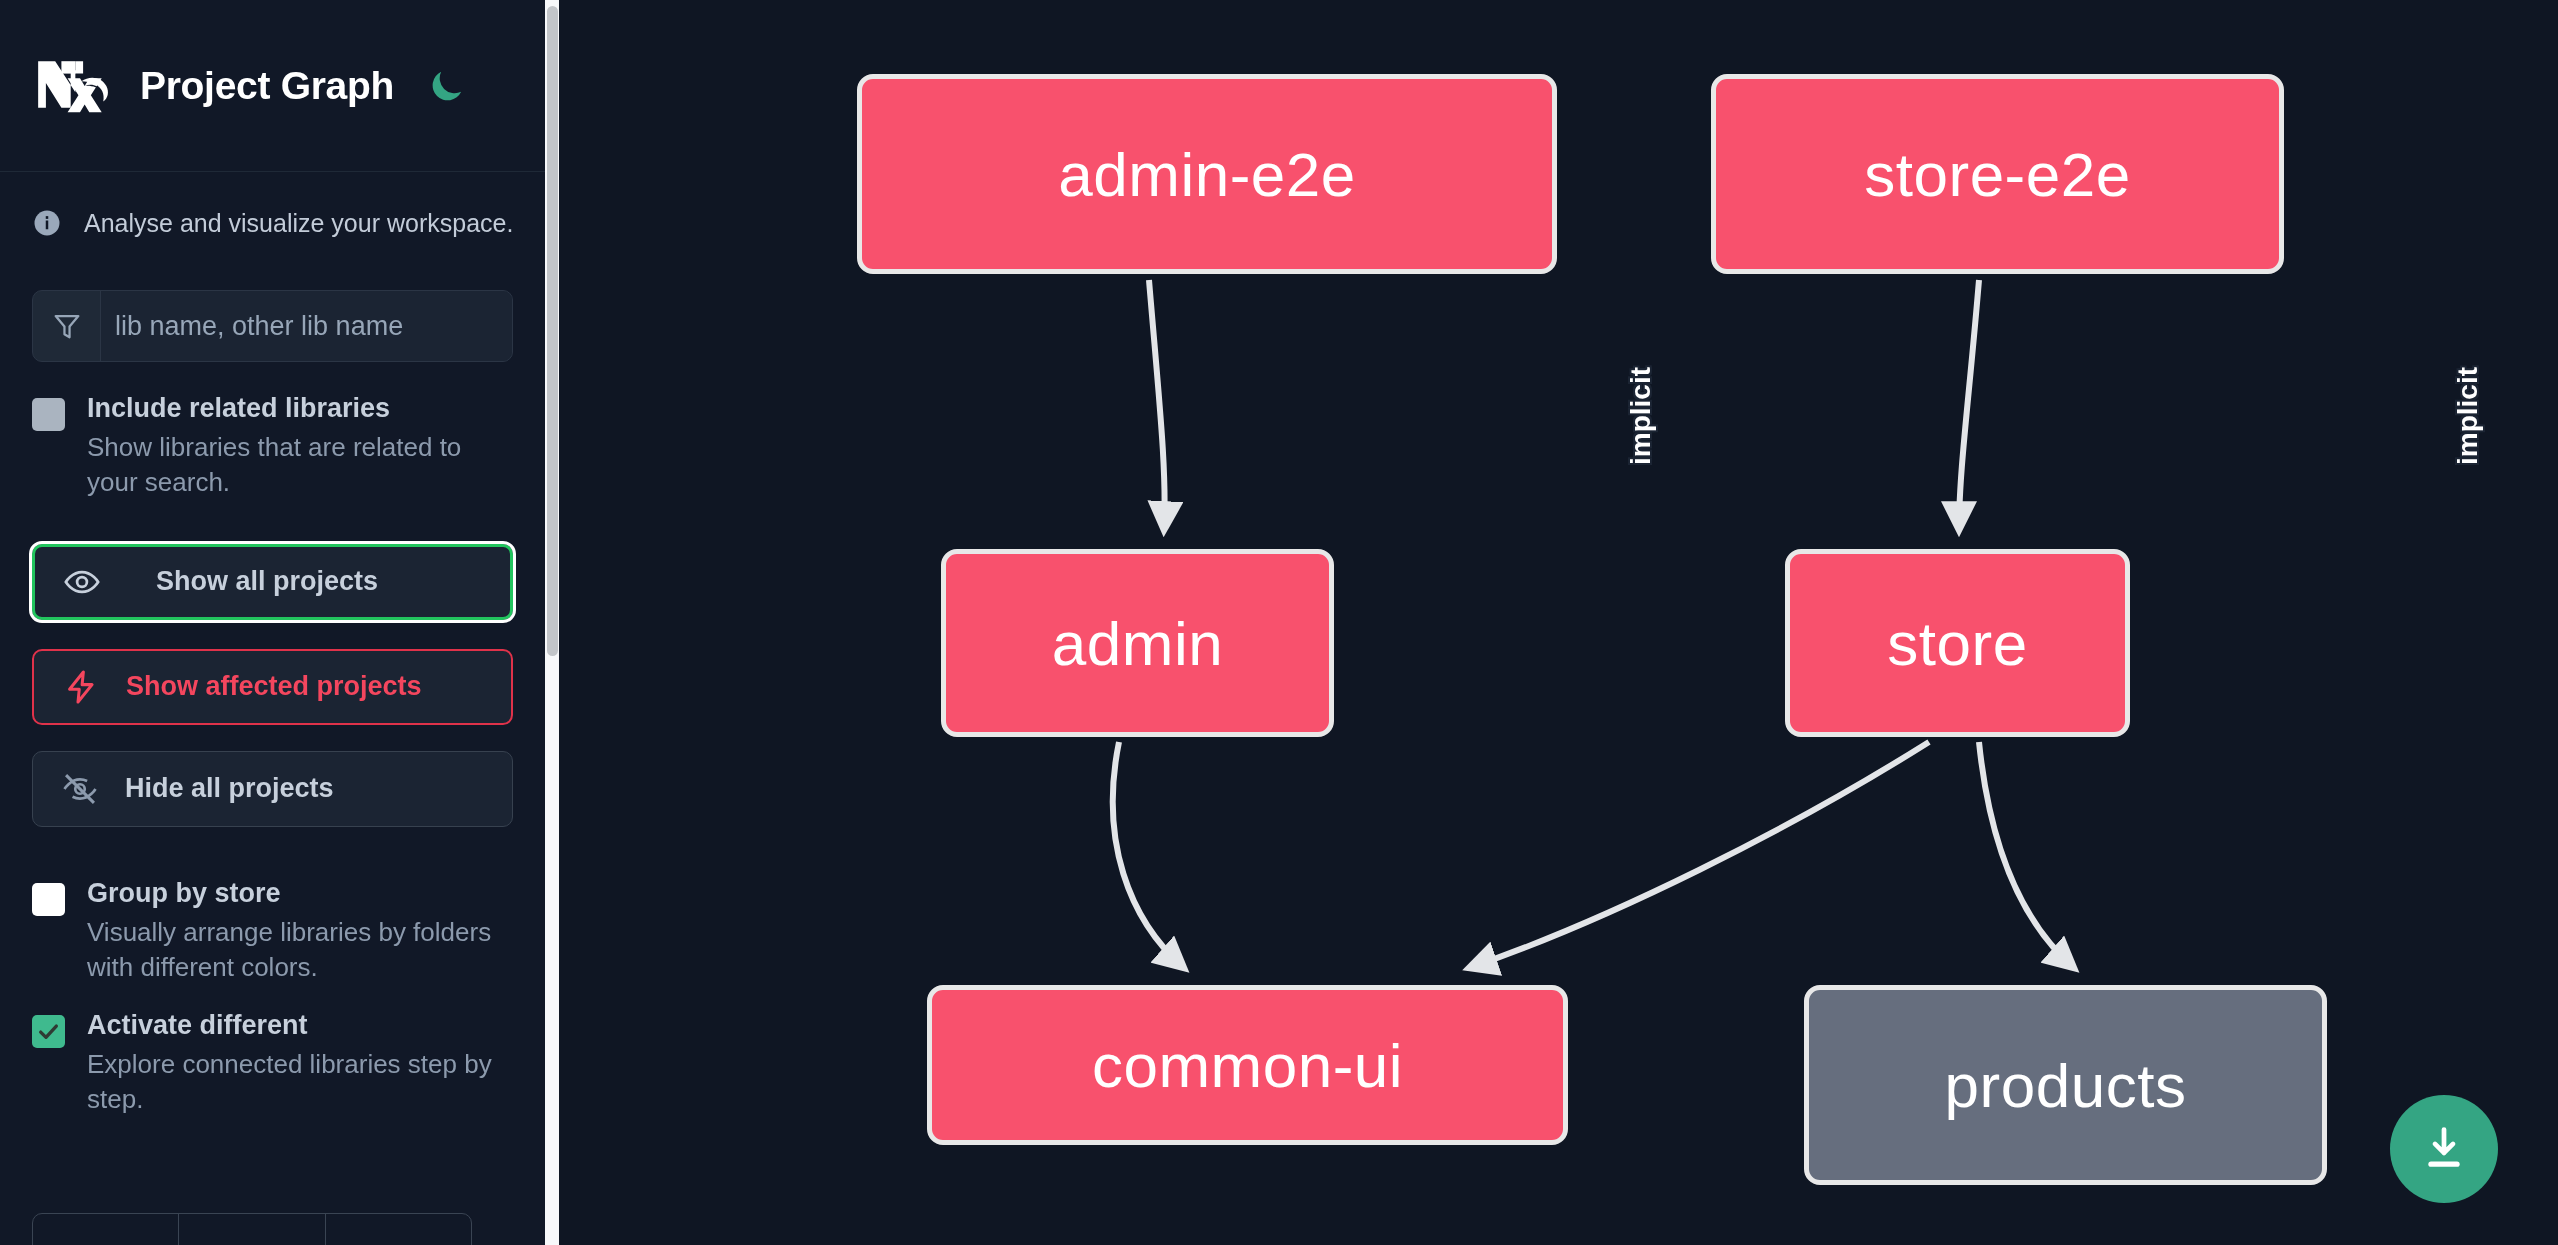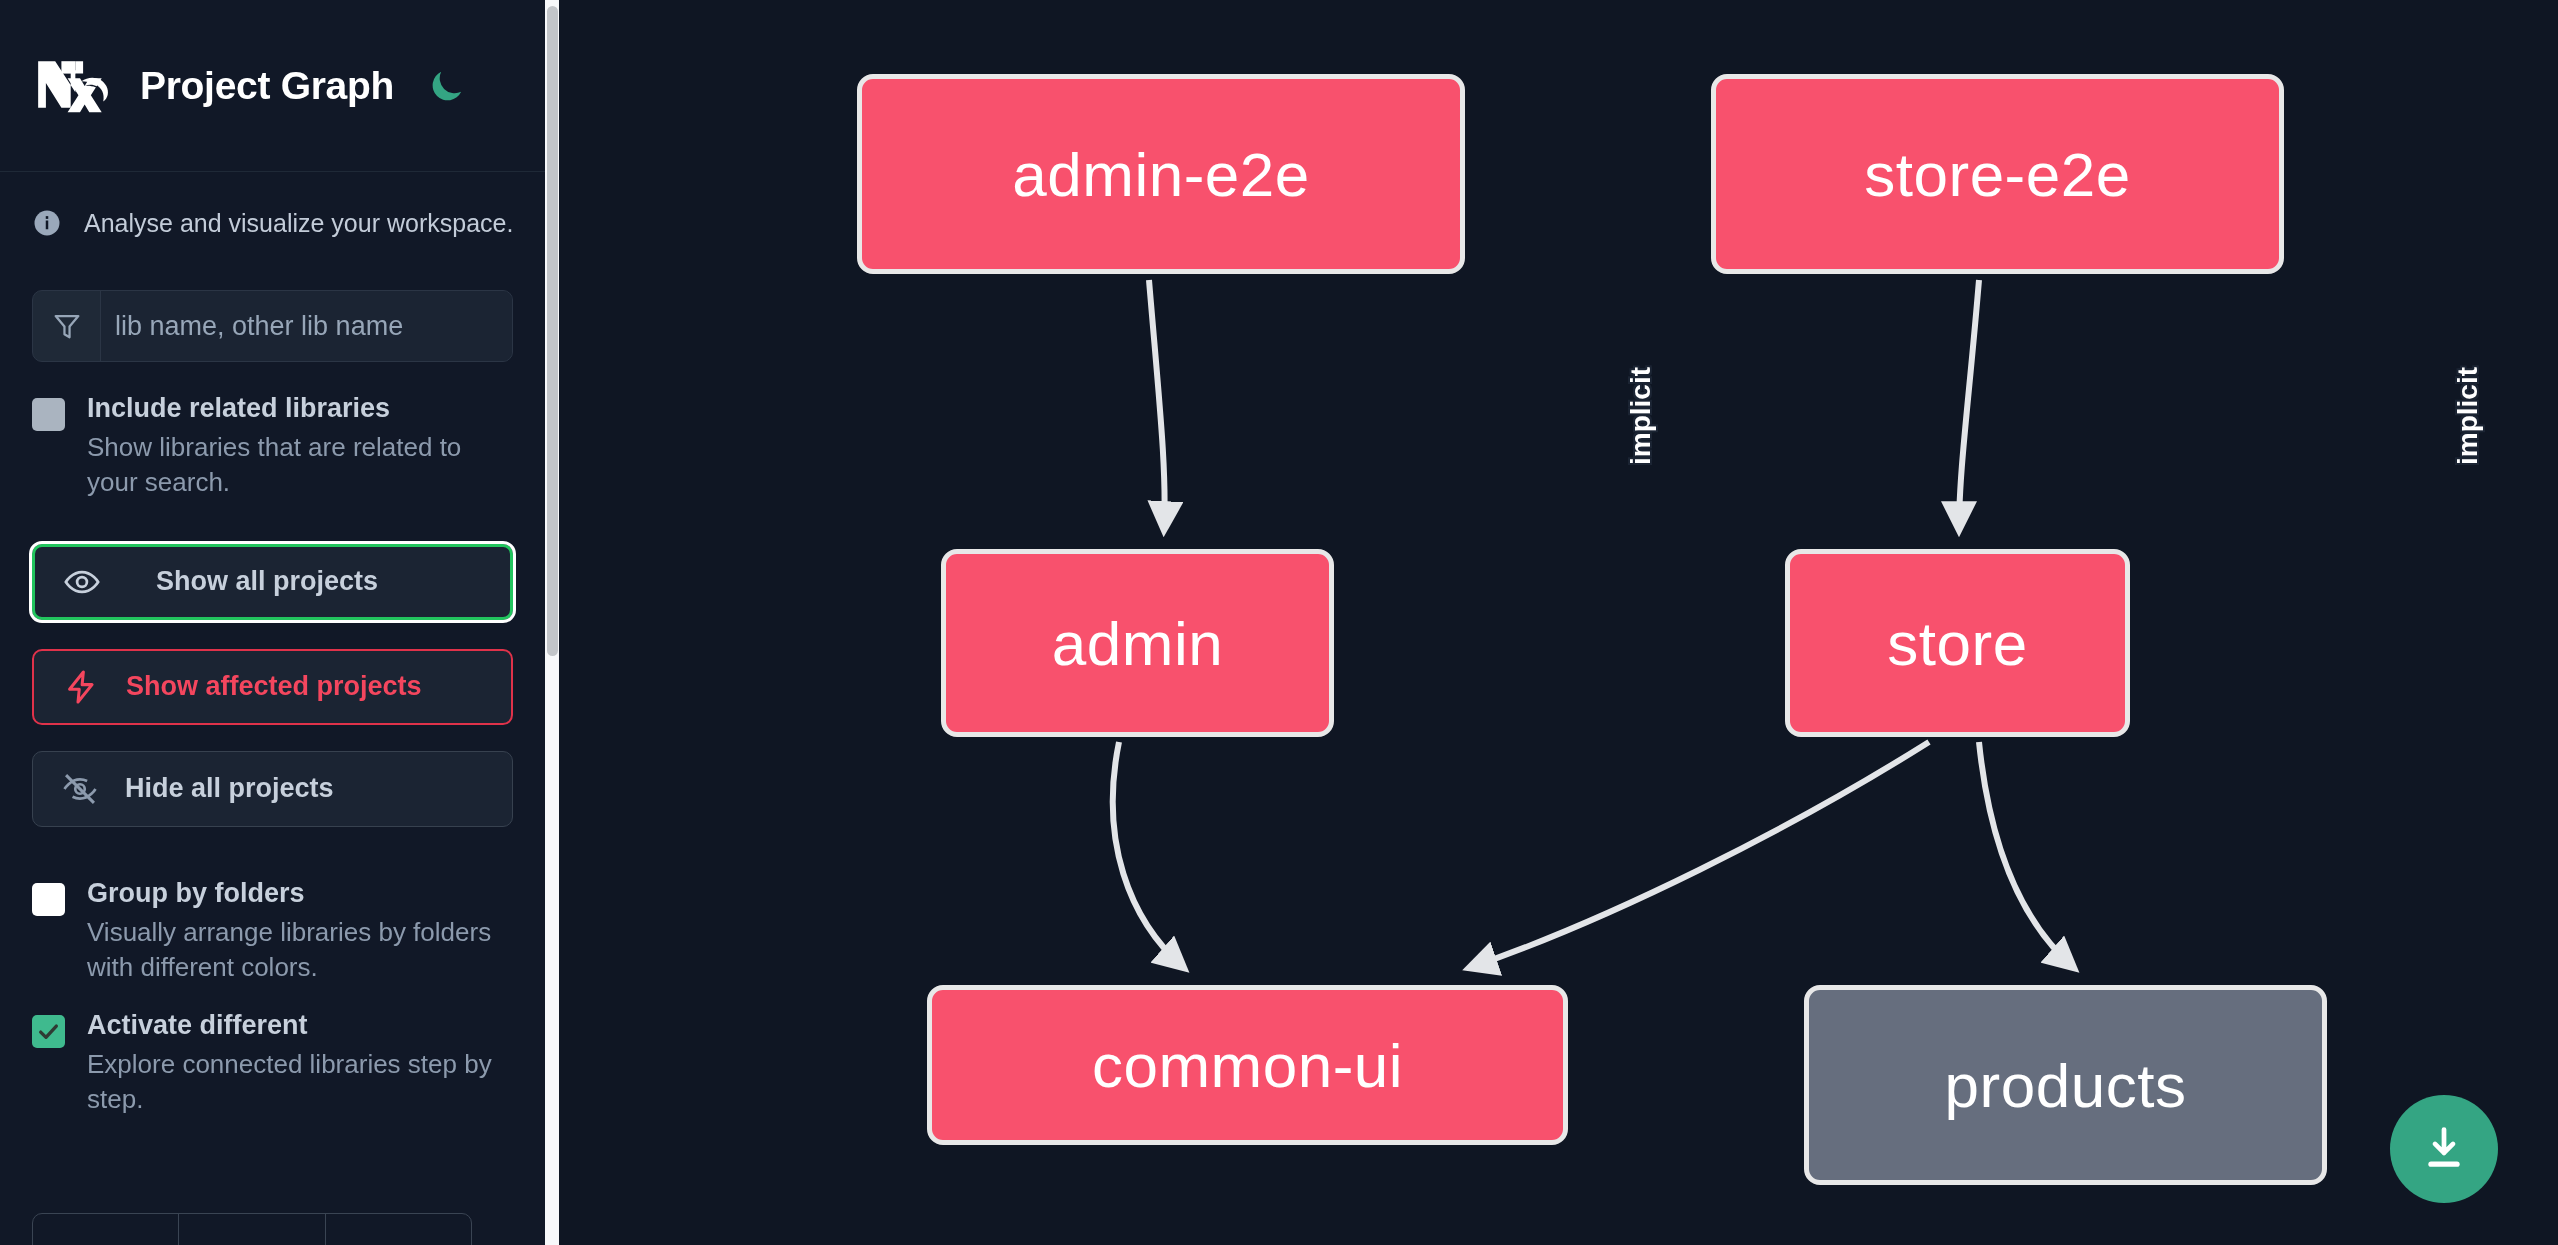--- a/index.html
+++ b/index.html
@@ -261,21 +261,21 @@
               <line x1="3.2" y1="3.2" x2="20.8" y2="20.8" stroke="#8c9aad" stroke-width="1.9"></line>
             </svg>
           </span>
           <span class="glabel">Hide all projects</span>
         </button>
       </div>
 
       <div class="chk-block tight">
         <span class="chk-box white"></span>
         <span class="chk-texts">
-          <span class="chk-label">Group by folders</span>
+          <span class="chk-label">Group by store</span>
           <div class="chk-desc">Visually arrange libraries by folders with different colors.</div>
         </span>
       </div>
 
       <div class="chk-block tight">
         <span class="chk-box green">
           <svg width="25" height="25" viewBox="0 0 24 24" aria-hidden="true">
             <path fill="none" stroke="#2f3a33" stroke-width="3.2" stroke-linecap="round" stroke-linejoin="round" d="M4.5 12.6 9.6 17.6 19.5 6.8"></path>
           </svg>
         </span>
@@ -313,21 +313,21 @@
         <path d="M 1420 280 C 1410 400 1400 470 1400 530"></path>
 
         <path d="M 560 742 C 540 840 570 920 625 968"></path>
 
         <path d="M 1370 742 C 1230 830 1050 920 910 968"></path>
 
         <path d="M 1420 742 C 1430 840 1460 920 1515 968"></path>
       </g>
     </svg>
 
-    <div class="gnode red" style="left:298px; top:74px;  width:608px; height:200px;">
+    <div class="gnode red" style="left:298px; top:74px;  width:700px; height:200px;">
       <span>admin-e2e</span>
     </div>
 
     <div class="gnode red" style="left:1152px; top:74px; width:573px; height:200px;">
       <span>store-e2e</span>
     </div>
 
     <div class="gnode red" style="left:382px; top:549px; width:393px; height:188px;">
       <span>admin</span>
     </div>

